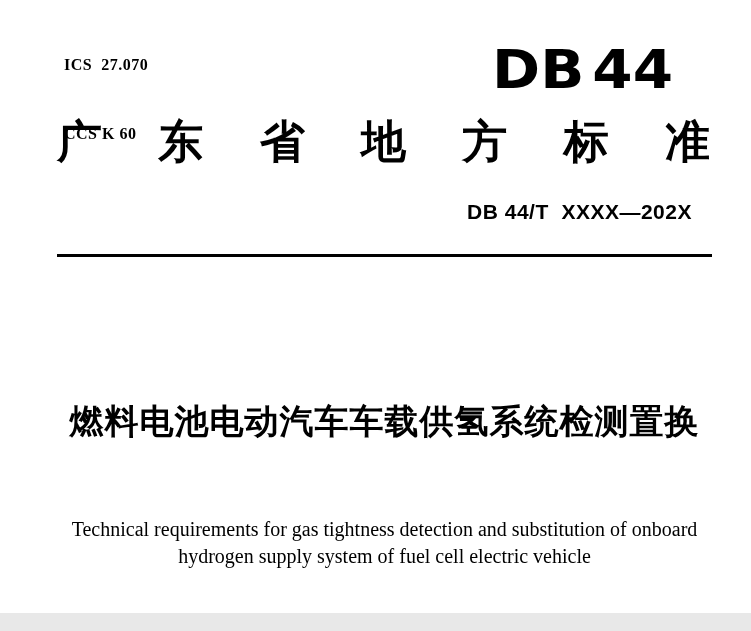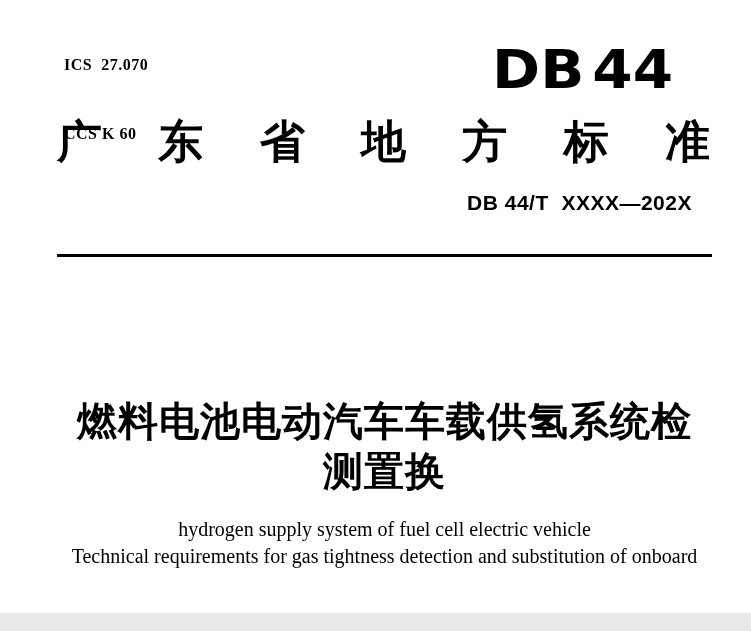--- a/index.html
+++ b/index.html
@@ -56,21 +56,21 @@
     display: flex;
     justify-content: space-between;
     font-size: 45px;
     font-weight: 600;
     line-height: 52px;
   }
 
   
   .standard-code {
     position: absolute;
-    top: 191px;
+    top: 200px;
     right: 59px;
     font-size: 21px;
     font-weight: 700;
     letter-spacing: 0.5px;
     white-space: pre;
   }
 
   
   .rule {
     position: absolute;
@@ -81,21 +81,21 @@
     background: #000000;
   }
 
   
   .title-cn {
     position: absolute;
     left: 57px;
     top: 396px;
     width: 655px;
     text-align: center;
-    font-size: 40px;
+    font-size: 34px;
     font-weight: 700;
     line-height: 50px;
     letter-spacing: 1px;
   }
 
   
   .title-en {
     position: absolute;
     left: 57px;
     top: 516px;
@@ -134,17 +134,17 @@
 
   <div class="standard-code">DB 44/T  XXXX—202X</div>
 
   <div class="rule"></div>
 
   <div class="title-cn">
     <div>燃料电池电动汽车车载供氢系统检测置换</div>
   </div>
 
   <div class="title-en">
+    <div>Technical requirements for gas tightness detection and substitution of onboard</div>
     <div>hydrogen supply system of fuel cell electric vehicle</div>
-    <div>Technical requirements for gas tightness detection and substitution of onboard</div>
   </div>
 
 </div>
 
 </body></html>

